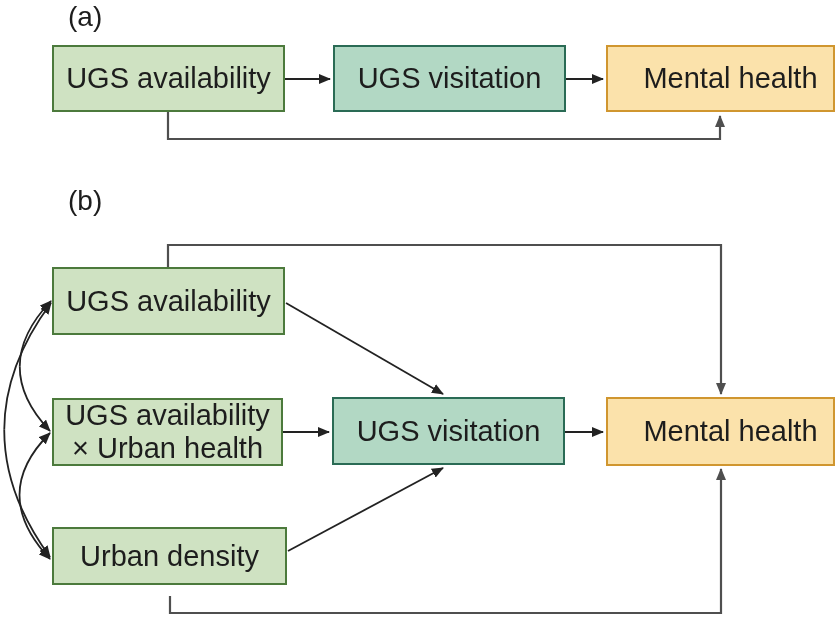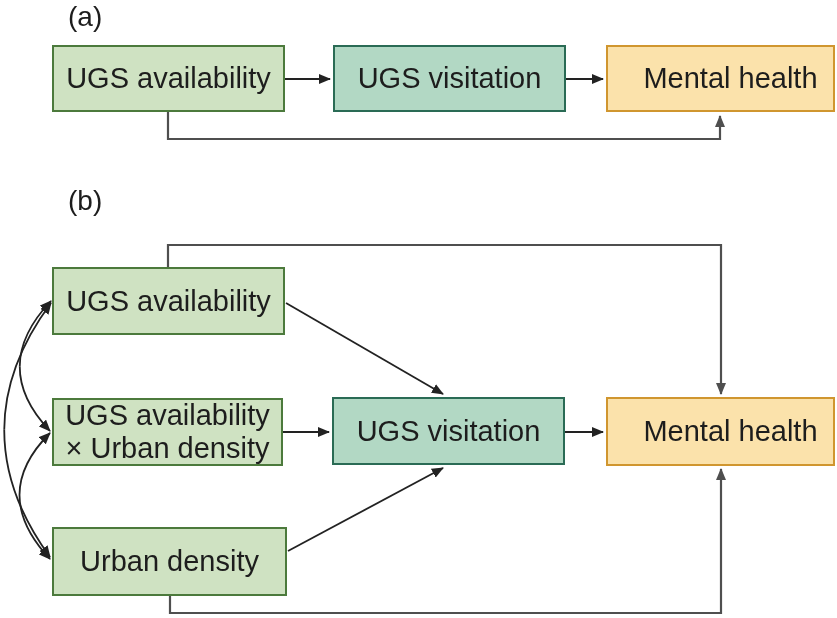--- a/index.html
+++ b/index.html
@@ -64,22 +64,22 @@
   <div class="box green" style="left:52px;top:45px;width:233px;height:67px;">UGS availability</div>
   <div class="box teal" style="left:333px;top:45px;width:233px;height:67px;">UGS visitation</div>
   <div class="box amber" style="left:606px;top:45px;width:229px;height:67px;">Mental health</div>
 
   <div class="panel-label" style="left:68px;top:186px;">(b)</div>
 
   <div class="box green" style="left:52px;top:267px;width:233px;height:68px;">UGS availability</div>
 
   <div class="box green" style="left:52px;top:398px;width:231px;height:68px;">
     <span>UGS availability</span>
-    <span>× Urban density</span>
+    <span>× Urban health</span>
   </div>
 
-  <div class="box green" style="left:52px;top:527px;width:235px;height:69px;">Urban density</div>
+  <div class="box green" style="left:52px;top:527px;width:235px;height:58px;">Urban density</div>
 
   <div class="box teal" style="left:332px;top:397px;width:233px;height:68px;">UGS visitation</div>
 
   <div class="box amber" style="left:606px;top:397px;width:229px;height:69px;">Mental health</div>
 
 </div>
 
 </body></html>

